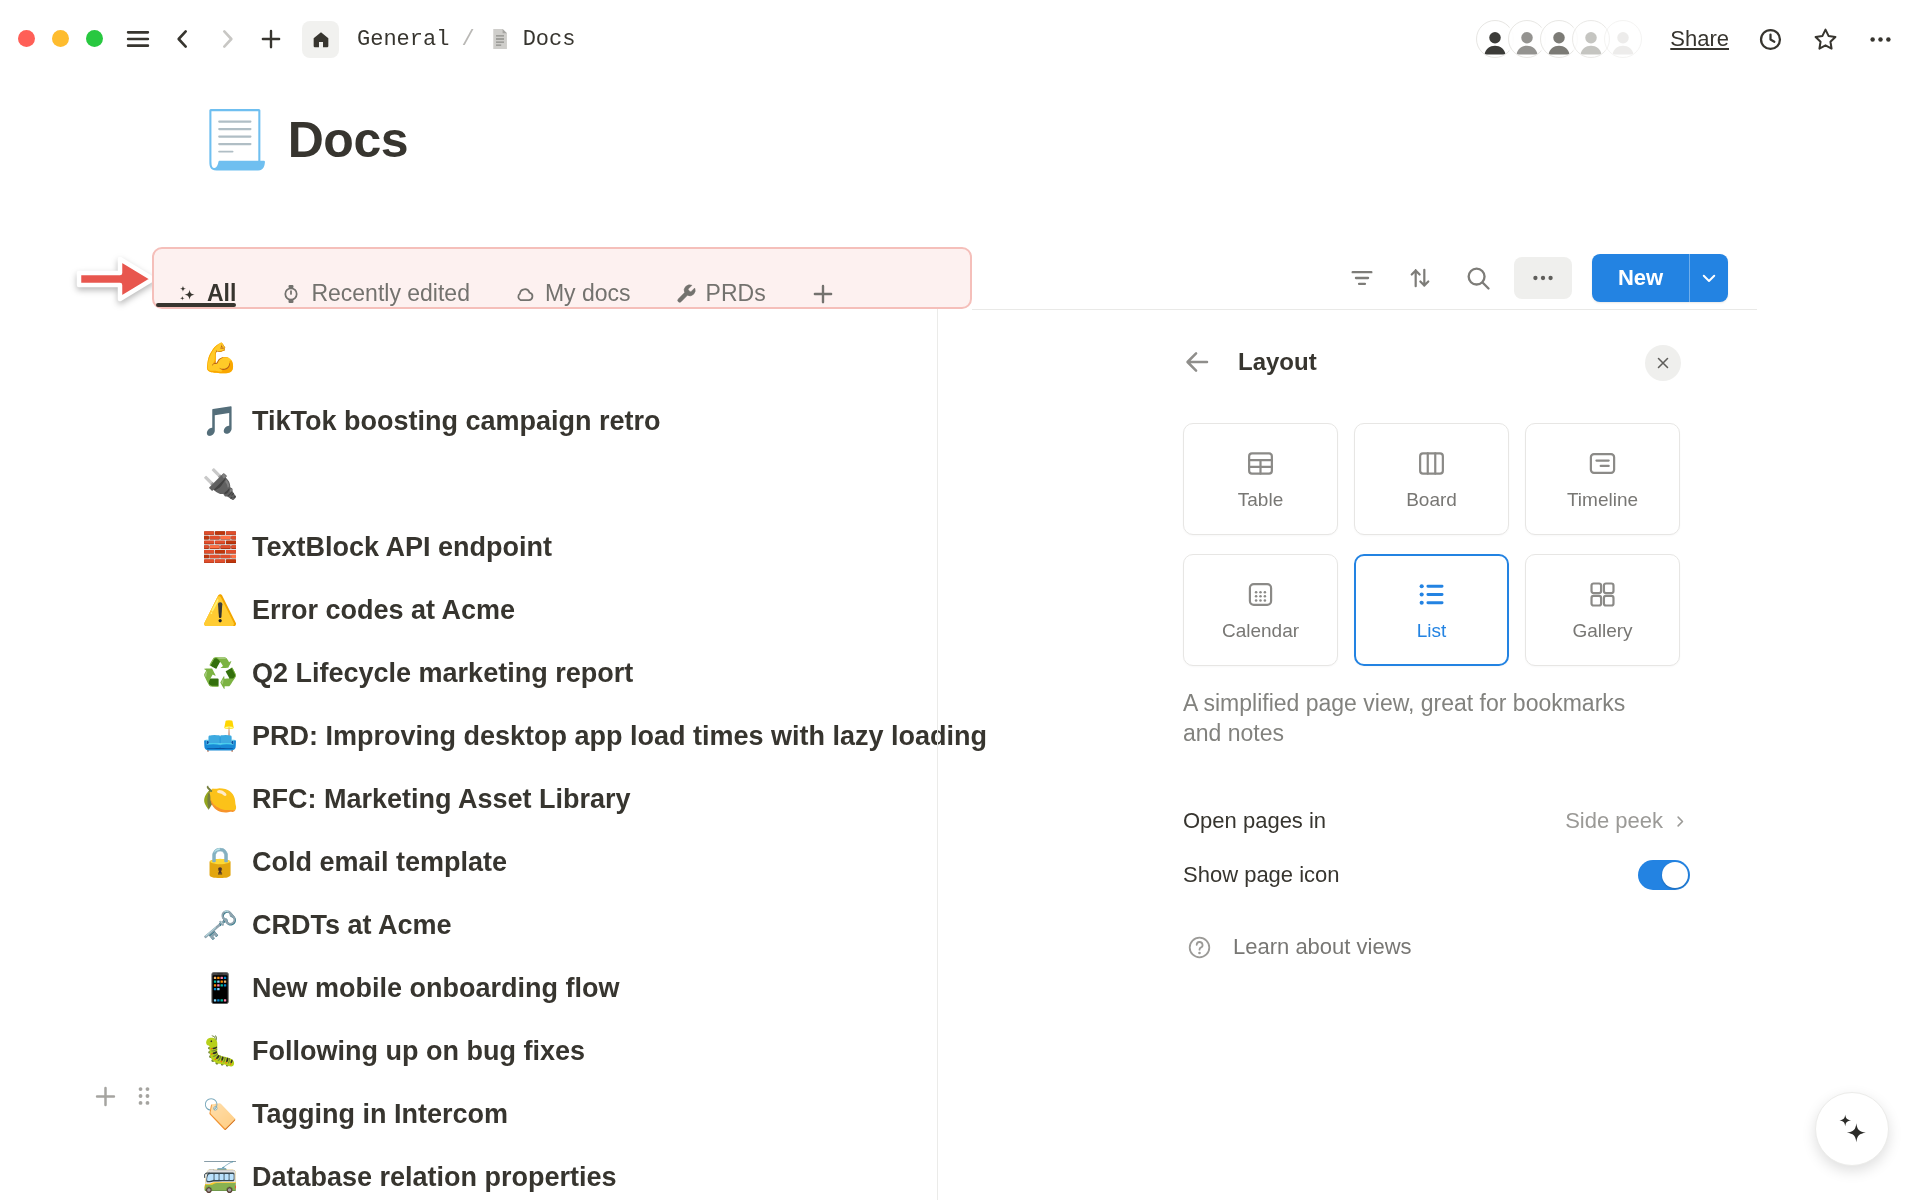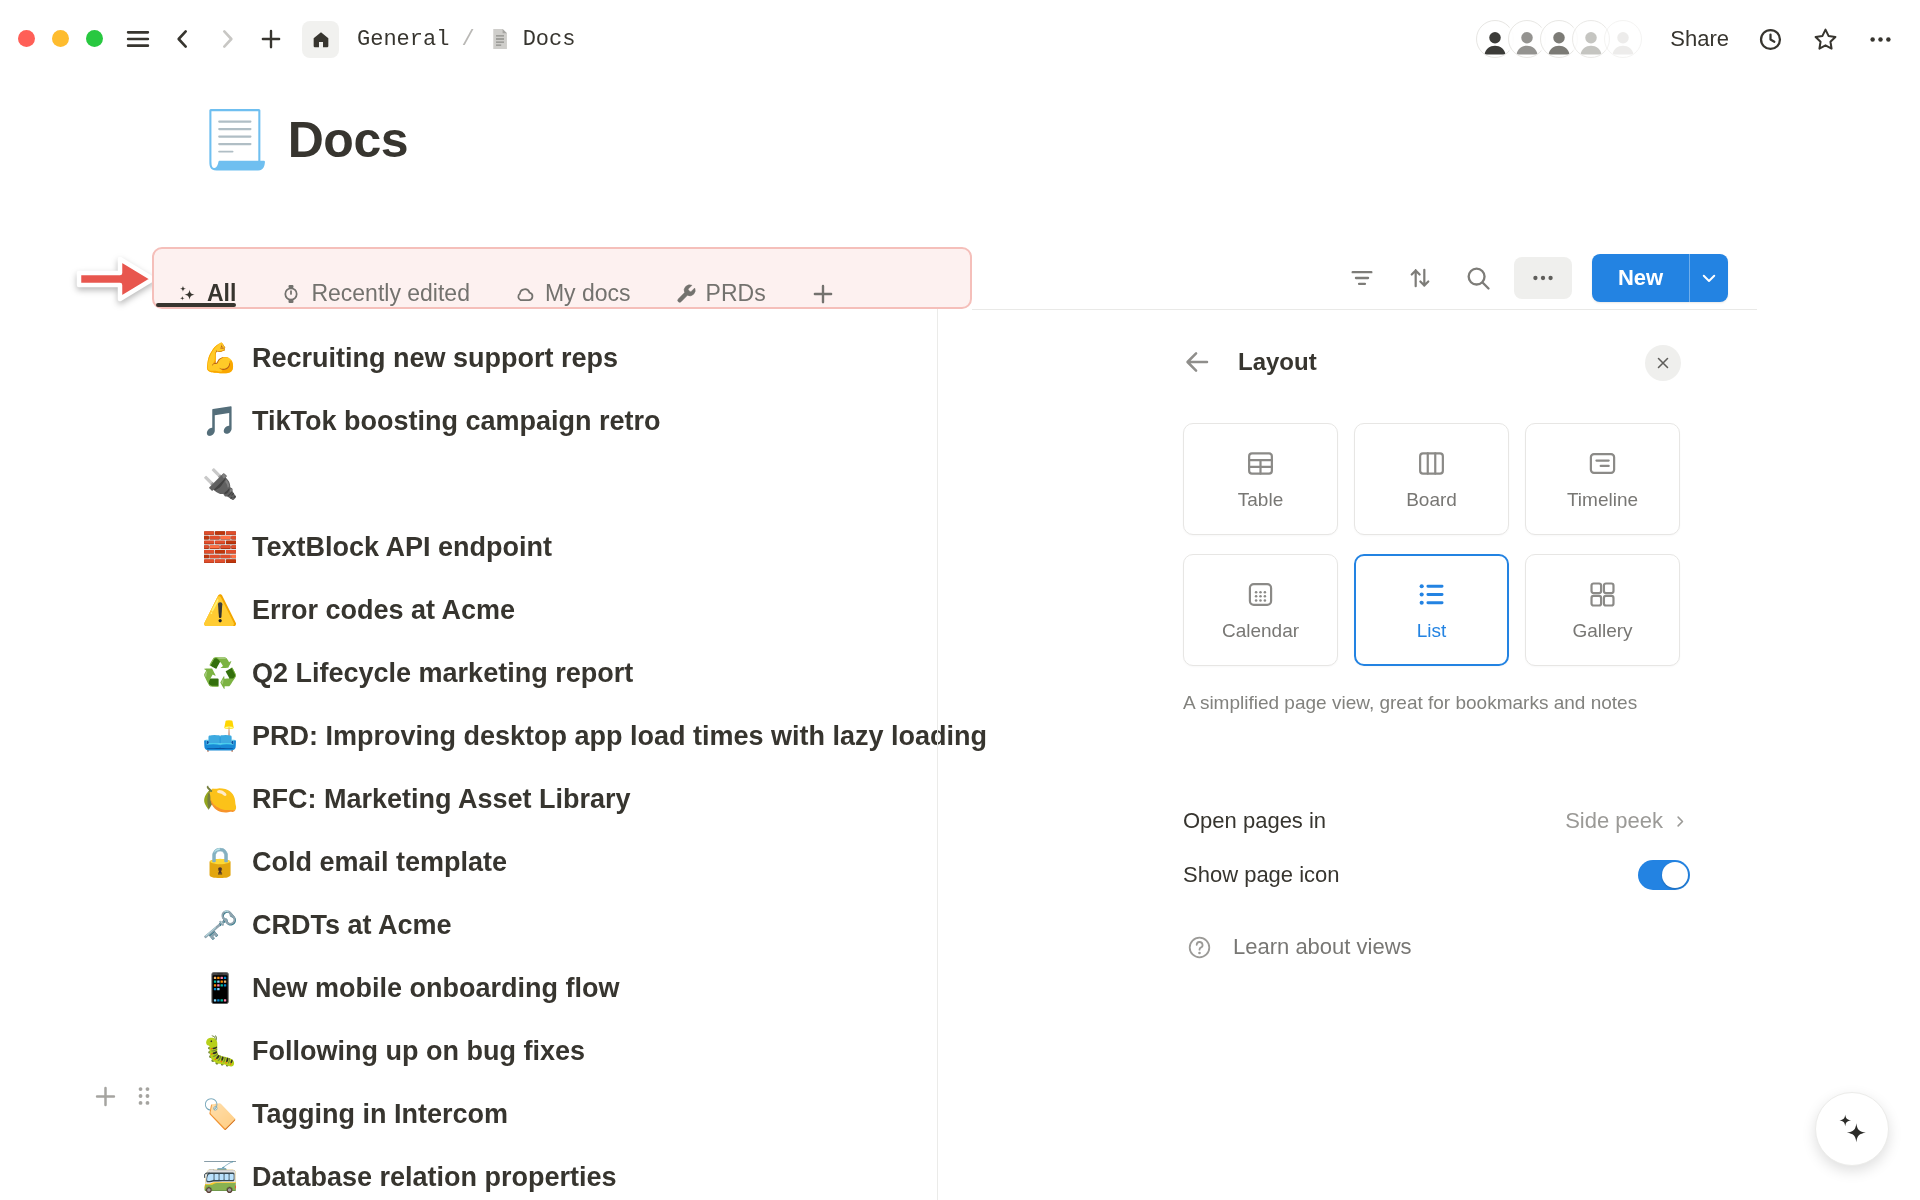--- a/index.html
+++ b/index.html
@@ -18,21 +18,21 @@
   .navbtn { color:#37352f; cursor:pointer; }
   .dim { color:#c8c7c4; }
   .home-chip { width:37px; height:37px; background:#f1f1ef; border-radius:8px; display:flex; align-items:center; justify-content:center; color:#37352f; }
   .crumb { display:flex; align-items:center; gap:10px; font-size:22px; }
   .crumb .sep { color:#b9b8b5; margin:0 2px; }
   .topright { position:absolute; right:26px; top:0; height:78px; display:flex; align-items:center; gap:28px; }
   .avatars { display:flex; align-items:center; }
   .avatar { width:38px; height:38px; border-radius:50%; background:#fff; border:1px solid #e7e6e3; box-shadow:0 0 0 2px #fff; margin-left:-6px; display:flex; align-items:center; justify-content:center; overflow:hidden; }
   .avatar:first-child { margin-left:0; }
   .avatar .ico { width:30px; height:30px; margin-top:6px; }
-  .share { font-size:22px; color:#37352f; cursor:pointer; }
+  .share { font-size:22px; color:#37352f; cursor:pointer;text-decoration:underline; }
   .tb-ico { width:27px; height:27px; color:#37352f; cursor:pointer; }
 
   
   .pagetitle { position:absolute; left:200px; top:112px; display:flex; align-items:flex-end; gap:18px; }
   .pagetitle .emoji { font-size:56px; line-height:1; }
   .pagetitle .txt { font-size:50px; font-weight:700; letter-spacing:-0.5px; line-height:1.1; }
 
   
   .arrow-annot { position:absolute; left:74px; top:249px; width:84px; height:60px; filter:drop-shadow(0 3px 3px rgba(0,0,0,.28)); }
   .tabsbox { position:absolute; left:152px; top:247px; width:820px; height:62px; background:#fdf1f0; border:2px solid #f5bfba; border-radius:10px; display:flex; align-items:flex-end; padding:0 22px; gap:44px; }
@@ -72,21 +72,21 @@
   .panel-close { position:absolute; left:1645px; top:345px; width:36px; height:36px; background:#efefed; border-radius:50%; display:flex; align-items:center; justify-content:center; color:#5f5e5b; cursor:pointer; }
   .panel-close .ico { width:18px; height:18px; }
 
   .layout-grid { position:absolute; left:1183px; top:423px; width:497px; display:grid; grid-template-columns:repeat(3,155px); grid-auto-rows:112px; column-gap:16px; row-gap:19px; }
   .lay-card { border:1px solid #e7e6e4; border-radius:10px; background:#fff; display:flex; flex-direction:column; align-items:center; justify-content:center; gap:10px; color:#8b8a87; cursor:pointer; box-shadow:0 1px 2px rgba(0,0,0,.03); }
   .lay-card .ico { width:31px; height:31px; }
   .lay-card .lbl { font-size:19px; color:#787774; }
   .lay-card.selected { border:2px solid #2383e2; color:#2383e2; }
   .lay-card.selected .lbl { color:#2383e2; font-weight:500; }
 
-  .panel-desc { position:absolute; left:1183px; top:688px; width:458px; font-size:19px; line-height:30px; color:#82827e; }
+  .panel-desc { position:absolute; left:1183px; top:688px; width:458px; font-size:23px; line-height:30px; color:#82827e; }
   .panel-row { position:absolute; left:1183px; width:507px; height:46px; display:flex; align-items:center; justify-content:space-between; }
   .pr-label { font-size:22px; color:#37352f; }
   .pr-value { display:flex; align-items:center; gap:8px; color:#9b9a97; font-size:22px; cursor:pointer; }
   .pr-value .ico { width:19px; height:19px; }
   .toggle { width:52px; height:30px; border-radius:15px; background:#d4d4d2; position:relative; cursor:pointer; transition:background .15s; }
   .toggle.on { background:#2383e2; }
   .toggle .knob { position:absolute; top:2px; left:2px; width:26px; height:26px; border-radius:50%; background:#fff; box-shadow:0 1px 2px rgba(0,0,0,.2); }
   .toggle.on .knob { left:24px; }
   .learn-row { position:absolute; left:1186px; top:934px; height:46px; display:flex; align-items:flex-start; gap:20px; cursor:pointer; }
   .learn-row .ico { width:27px; height:27px; color:#9b9a97; }
@@ -307,21 +307,20 @@
             </svg>
           </span>
         </span>
     </div>
   </div>
 
   <div class="doclist" id="docs-mount">
       <div class="docrow">
 
     <span class="emoji">💪</span>
-    <span class="title">Recruiting new support reps</span>
   </div>
       <div class="docrow">
 
     <span class="emoji">🎵</span>
     <span class="title">TikTok boosting campaign retro</span>
   </div>
       <div class="docrow">
 
     <span class="emoji">🔌</span>
   </div>

